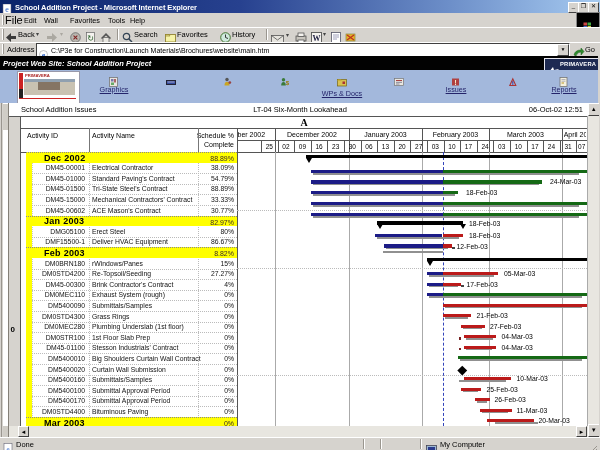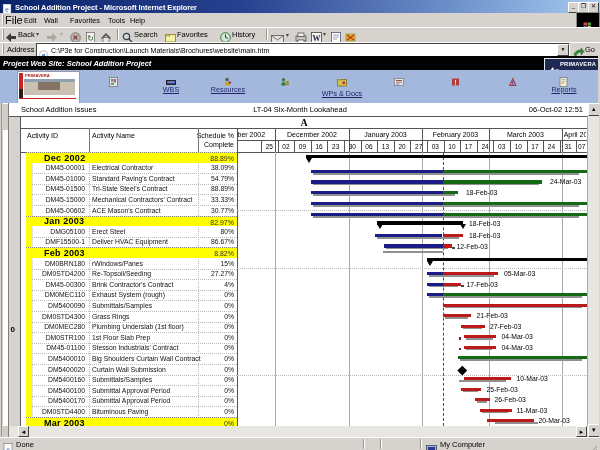--- a/index.html
+++ b/index.html
@@ -132,31 +132,30 @@
 <div style="position:absolute;left:24px;top:79px;width:51px;height:16px;background:#c9c2b2;"></div>
 <div style="position:absolute;left:24px;top:79px;width:51px;height:3px;background:#90a0b0;"></div>
 <div style="position:absolute;left:38px;top:82px;width:22px;height:8px;background:#857463;"></div>
 <div style="position:absolute;left:19px;top:97.5px;width:57px;height:1.2px;background:#cc2222;"></div>
 <div style="position:absolute;left:109px;top:72.5px;width:10px;height:10px;"><svg width="9" height="10">
         <rect x="0.5" y="0.5" width="8" height="9" fill="#e8e6e0" stroke="#777" stroke-width="0.8"></rect>
         <rect x="2" y="2" width="2.5" height="2.5" fill="#77a"></rect>
         <rect x="5" y="2" width="2" height="3.5" fill="#a66"></rect>
         <rect x="2" y="5.5" width="3" height="2.5" fill="#6a6"></rect>
       </svg></div>
+<div style="position:absolute;left:54px;top:84.5px;width:120px;text-align:center;font-size:7.2px;line-height:9.2px;white-space:nowrap;color:#24246a;"><span style="text-decoration:underline;">Graphics</span></div>
 <div style="position:absolute;left:166px;top:72.5px;width:10px;height:10px;"><svg width="10" height="10">
         <rect x="0.5" y="3.5" width="9" height="4" fill="#334a9c" stroke="#223"></rect>
         <rect x="1.5" y="4.5" width="7" height="1" fill="#aac"></rect>
       </svg></div>
-<div style="position:absolute;left:111px;top:84.5px;width:120px;text-align:center;font-size:7.2px;line-height:9.2px;white-space:nowrap;color:#24246a;"><span style="text-decoration:underline;">WBS</span></div>
 <div style="position:absolute;left:223px;top:72.5px;width:10px;height:10px;"><svg width="9" height="10">
         <circle cx="4" cy="2.5" r="1.7" fill="#555"></circle>
         <path d="M1.5 8.5 Q1.5 4.8 4 4.8 Q6.5 4.8 6.5 8.5 Z" fill="#caa520"></path>
         <circle cx="6.8" cy="5.6" r="1.4" fill="#984444"></circle>
       </svg></div>
-<div style="position:absolute;left:168px;top:84.5px;width:120px;text-align:center;font-size:7.2px;line-height:9.2px;white-space:nowrap;color:#24246a;"><span style="text-decoration:underline;">Resources</span></div>
 <div style="position:absolute;left:280px;top:72.5px;width:10px;height:10px;"><svg width="10" height="10">
         <circle cx="3.5" cy="2.7" r="1.7" fill="#3a7a3a"></circle>
         <path d="M1.2 8.5 Q1.2 5 3.5 5 Q5.8 5 5.8 8.5 Z" fill="#3a7a3a"></path>
         <text x="7.5" y="8" font-size="6" fill="#997700" font-weight="bold" text-anchor="middle">$</text>
       </svg></div>
 <div style="position:absolute;left:337px;top:72.5px;width:10px;height:10px;"><svg width="10" height="10">
         <rect x="0.5" y="2.5" width="9" height="6.5" fill="#d8c050" stroke="#776611" stroke-width="0.7"></rect>
         <path d="M0.5 2.5 L4 2.5 L4.8 3.8 L0.5 3.8 Z" fill="#c4ac38"></path>
         <rect x="5.5" y="4.5" width="2.5" height="2.5" fill="#a33"></rect>
       </svg></div>
@@ -164,20 +163,21 @@
 <div style="position:absolute;left:394px;top:72.5px;width:10px;height:10px;"><svg width="10" height="10">
         <rect x="0.5" y="1.5" width="9" height="7" fill="#e8e6e0" stroke="#777" stroke-width="0.7"></rect>
         <rect x="2" y="3" width="6" height="1" fill="#a44"></rect>
         <rect x="2" y="4.8" width="6" height="1" fill="#889"></rect>
         <rect x="2" y="6.5" width="3.5" height="1" fill="#889"></rect>
       </svg></div>
 <div style="position:absolute;left:451px;top:72.5px;width:10px;height:10px;"><svg width="9" height="10">
         <rect x="1" y="1.5" width="7" height="7" fill="#b04040"></rect>
         <text x="4.5" y="7.5" font-size="6.5" fill="#ffd" text-anchor="middle" font-weight="bold">!</text>
       </svg></div>
+<div style="position:absolute;left:396px;top:84.5px;width:120px;text-align:center;font-size:7.2px;line-height:9.2px;white-space:nowrap;color:#24246a;"><span style="text-decoration:underline;">Issues</span></div>
 <div style="position:absolute;left:508px;top:72.5px;width:10px;height:10px;"><svg width="10" height="10">
         <path d="M1.8 8.5 L4.8 1.8 L7.8 8.5 Z" fill="none" stroke="#a33" stroke-width="1.1"></path>
         <circle cx="4.8" cy="7" r="0.8" fill="#339"></circle>
         <rect x="4.3" y="4.2" width="1" height="1.8" fill="#339"></rect>
       </svg></div>
 <div style="position:absolute;left:559px;top:72.5px;width:10px;height:10px;"><svg width="9" height="10">
         <rect x="1" y="0.5" width="7" height="9" fill="#f4f0dc" stroke="#777" stroke-width="0.8"></rect>
         <line x1="2.5" y1="2.5" x2="6.5" y2="2.5" stroke="#99a" stroke-width="0.7"></line>
         <line x1="2.5" y1="4.2" x2="6.5" y2="4.2" stroke="#99a" stroke-width="0.7"></line>
         <line x1="2.5" y1="6" x2="5" y2="6" stroke="#b99520" stroke-width="1"></line>

